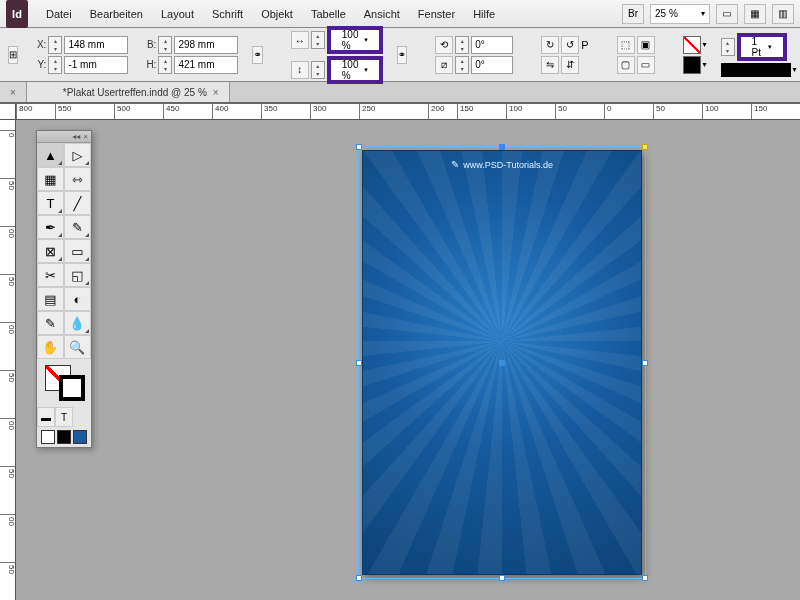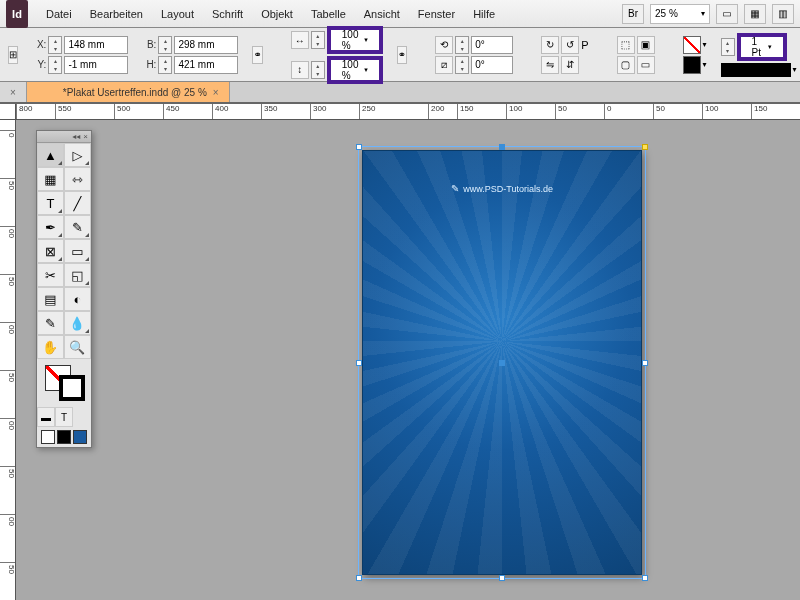--- a/index.html
+++ b/index.html
@@ -29,35 +29,35 @@
 .ang-input { width:42px; height:18px; border:1px solid #999; background:#fff; font-size:10px; display:flex;align-items:center;padding:0 3px;}
 .swatch { width:18px;height:18px;border:1px solid #666; }
 .swatch.nofi { background:linear-gradient(to top right,#fff 0%,#fff 45%,red 45%,red 55%,#fff 55%);}
 .swatch.black{background:#000;}
 .swatch.blue{background:#1a5a9e;}
 .strokebar{width:70px;height:14px;background:#000;}
 
 
 .doctabs { height:22px; background:#cfcfcf; border-bottom:2px solid #666; display:flex; align-items:stretch;}
 .doctab { display:flex;align-items:center; padding:0 10px; font-size:10px; border-right:1px solid #999; background:#d8d8d8; gap:6px; color:#333;}
-.doctab.active { background:#fdba74;padding-left:36px; }
+.doctab.active { background:#e5e5e5;padding-left:36px; }
 .doctab .close { font-size:10px; color:#666; }
 
 
 .ruler-h { height:16px; background:#fff; border-bottom:1px solid #555; position:relative; margin-left:16px; overflow:hidden;}
 .ruler-h .tick { position:absolute; top:0; height:16px; border-left:1px solid #777; font-size:8px; padding-left:2px; color:#333;}
 .ruler-v { width:16px; background:#fff; border-right:1px solid #555; position:absolute; left:0; top:120px; bottom:0; overflow:hidden;}
 .ruler-v .tick { position:absolute; left:0; width:16px; border-top:1px solid #777; font-size:8px; color:#333; writing-mode:vertical-rl; padding-top:2px;}
 .ruler-corner{position:absolute;left:0;top:104px;width:16px;height:16px;background:#fff;border-right:1px solid #555;border-bottom:1px solid #555;}
 
 
 .canvas { position:absolute; left:16px; right:0; top:120px; bottom:0; background:#a9a9a9; overflow:hidden;}
 .page { position:absolute; left:346px; top:30px; width:280px; height:425px; background:radial-gradient(circle at 50% 40%, #2a7ec7 0%, #155a9e 45%, #0d4378 100%); box-shadow:2px 3px 8px rgba(0,0,0,0.4); border:1px solid #0a3a66;}
 .rays::before{content:"";position:absolute;inset:0;background:repeating-conic-gradient(from 0deg at 50% 45%, rgba(255,255,255,0.06) 0deg 6deg, transparent 6deg 12deg);}
-.page-url{position:absolute;top:32px;left:50%;transform:translateX(-50%);color:#dbeeff;font-size:9px;display:flex;align-items:center;gap:4px;}
+.page-url{position:absolute;top:8px;left:50%;transform:translateX(-50%);color:#dbeeff;font-size:9px;display:flex;align-items:center;gap:4px;}
 .page-url::before{content:"✎";font-size:10px;}
 .sel-box{position:absolute;left:342px;top:26px;width:288px;height:433px;border:1px solid #6db5ff;}
 .handle{position:absolute;width:6px;height:6px;background:#fff;border:1px solid #3a8ed8;}
 .handle.tl{left:-3px;top:-3px;} .handle.tm{left:50%;top:-3px;margin-left:-3px;background:#3a8ed8;} .handle.tr{right:-3px;top:-3px;background:#ffe05a;border-color:#caa800;}
 .handle.ml{left:-3px;top:50%;margin-top:-3px;} .handle.mr{right:-3px;top:50%;margin-top:-3px;}
 .handle.bl{left:-3px;bottom:-3px;} .handle.bm{left:50%;bottom:-3px;margin-left:-3px;} .handle.br{right:-3px;bottom:-3px;}
 .handle.ctr{left:50%;top:50%;margin:-3px 0 0 -3px;background:#3a8ed8;border-color:#3a8ed8;}
 
 
 .toolbox { position:absolute; left:36px; top:130px; width:56px; background:#e5e5e5; border:1px solid #777; box-shadow:2px 2px 6px rgba(0,0,0,0.3);}

